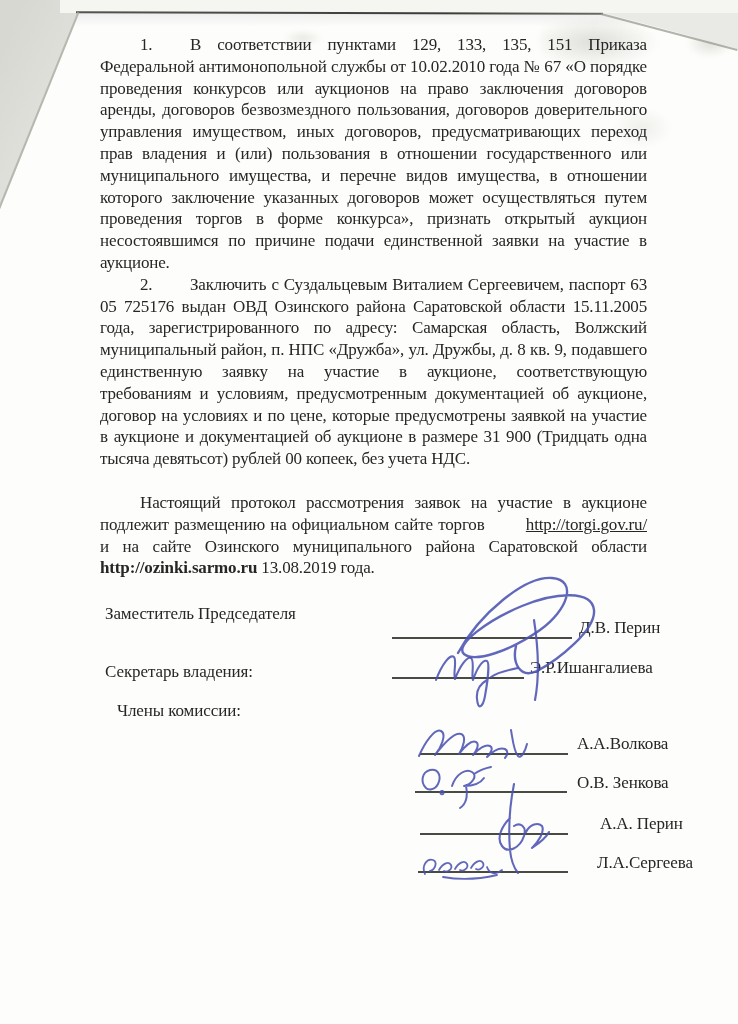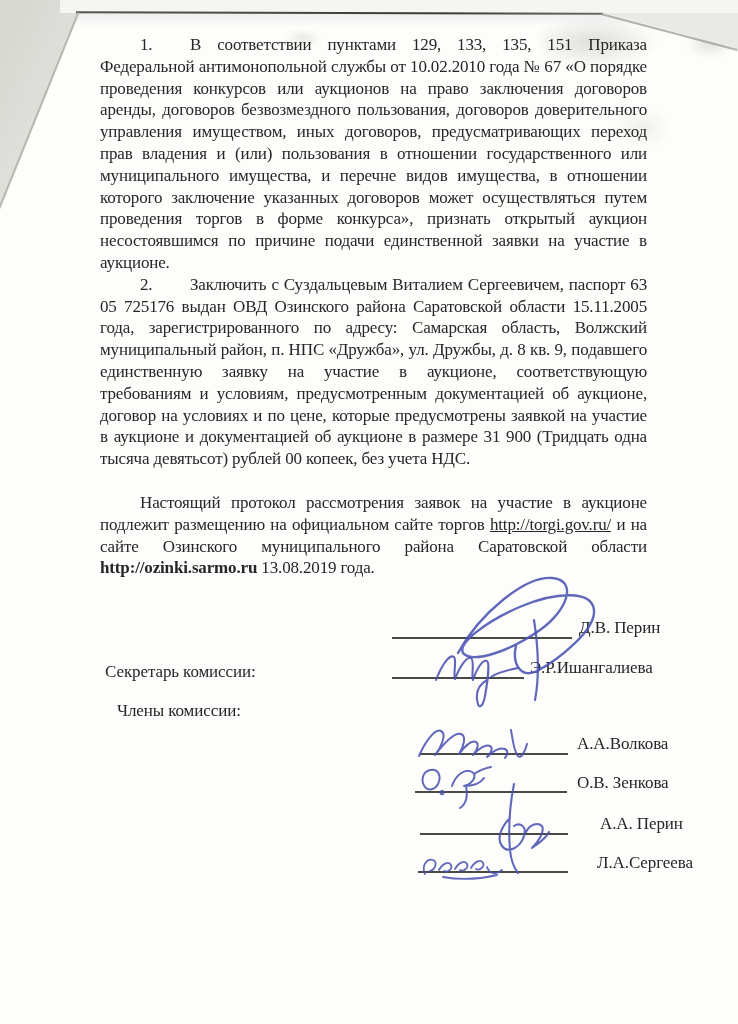--- a/index.html
+++ b/index.html
@@ -53,21 +53,21 @@
 
   
   .content {
     position:absolute; left:100px; top:34px; width:547px;
     font-size:17px; line-height:21.8px; color:#262626;
     text-align:justify; letter-spacing:-0.15px;
   }
   .content p { margin:0; text-indent:40px; }
   .pnum { display:inline-block; width:50px; text-indent:0; }
   .pgap { height:22px; }
-  .lnk   { text-decoration:underline; }
+  .lnk   { text-decoration:underline;margin-left:36px; }
   .lnk-b { font-weight:bold; }
 
   
   .sigs {
     position:absolute; left:100px; top:598px; width:560px; height:330px;
     font-size:17px; color:#262626; letter-spacing:-0.1px;
   }
   .sigs .abs { position:absolute; white-space:nowrap; }
   .sline { position:absolute; height:1.5px; background:#4a4a44; }
   .ink { position:absolute; pointer-events:none; }
@@ -89,24 +89,25 @@
 
     <div class="content">
       <p><span class="pnum">1.</span><span>В соответствии пунктами 129, 133, 135, 151 Приказа Федеральной антимонопольной службы от 10.02.2010 года № 67 «О порядке проведения конкурсов или аукционов на право заключения договоров аренды, договоров безвозмездного пользования, договоров доверительного управления имуществом, иных договоров, предусматривающих переход прав владения и (или) пользования в отношении государственного или муниципального имущества, и перечне видов имущества, в отношении которого заключение указанных договоров может осуществляться путем проведения торгов в форме конкурса», признать открытый аукцион несостоявшимся по причине подачи единственной заявки на участие в аукционе.</span></p>
       <p><span class="pnum">2.</span><span>Заключить с Суздальцевым Виталием Сергеевичем, паспорт 63 05 725176 выдан ОВД Озинского района Саратовской области 15.11.2005 года, зарегистрированного по адресу: Самарская область, Волжский муниципальный район, п. НПС «Дружба», ул. Дружбы, д. 8 кв. 9, подавшего единственную заявку на участие в аукционе, соответствующую требованиям и условиям, предусмотренным документацией об аукционе, договор на условиях и по цене, которые предусмотрены заявкой на участие в аукционе и документацией об аукционе в размере 31 900 (Тридцать одна тысяча девятьсот) рублей 00 копеек, без учета НДС.</span></p>
       <div class="pgap"></div>
       <p><span>Настоящий протокол рассмотрения заявок на участие в аукционе подлежит размещению на официальном сайте торгов </span><span class="lnk">http://torgi.gov.ru/</span><span>  и на сайте Озинского муниципального района Саратовской области </span><span class="lnk-b">http://ozinki.sarmo.ru</span><span>  13.08.2019 года.</span></p>
     </div>
 
     <div class="sigs">
 
+      <div class="abs" style="left:5px; top:6px;">Заместитель Председателя</div>
       <div class="sline" style="left:292px; top:39px; width:180px;"></div>
       <div class="abs" style="left:479px; top:20px;">Д.В. Перин</div>
 
-      <div class="abs" style="left:5px; top:64px;">Секретарь комиссии:</div>
+      <div class="abs" style="left:5px; top:64px;">Секретарь владения:</div>
       <div class="sline" style="left:292px; top:79px; width:132px;"></div>
       <div class="abs" style="left:430px; top:60px;">Э.Р.Ишангалиева</div>
 
       <div class="abs" style="left:17px; top:103px;">Члены комиссии:</div>
 
       <div class="sline" style="left:320px; top:155px; width:148px;"></div>
       <div class="abs" style="left:477px; top:136px;">А.А.Волкова</div>
 
       <div class="sline" style="left:315px; top:193px; width:152px;"></div>
       <div class="abs" style="left:477px; top:175px;">О.В. Зенкова</div>

